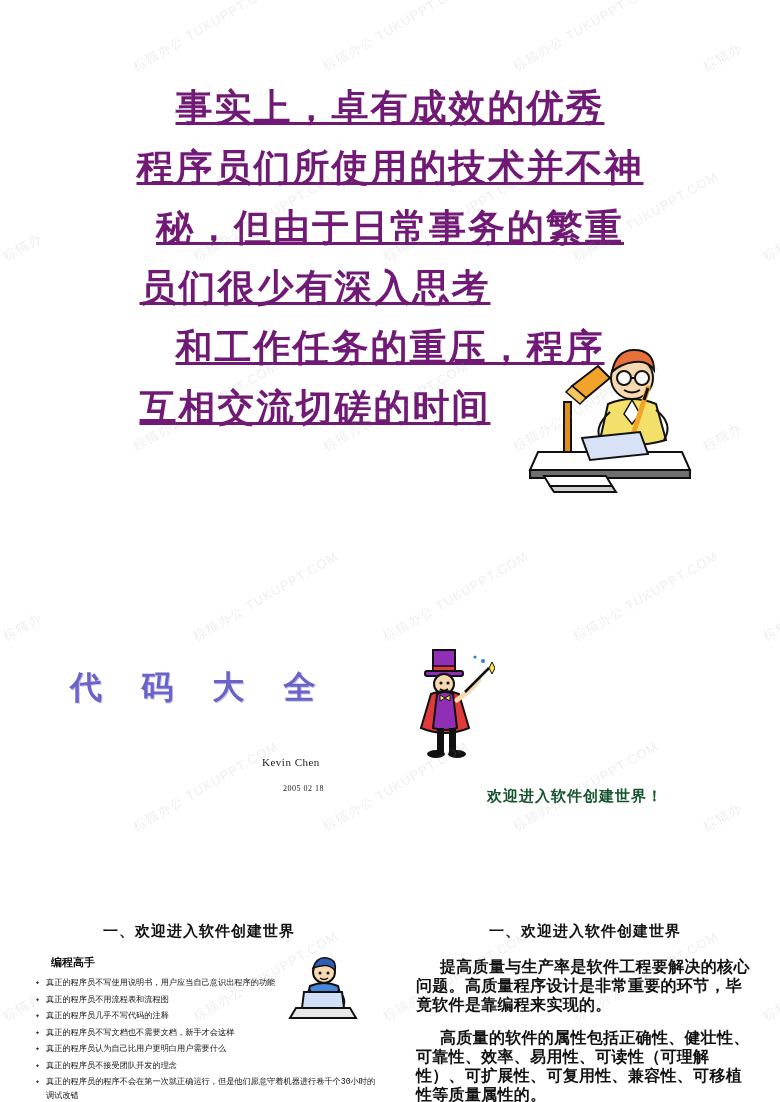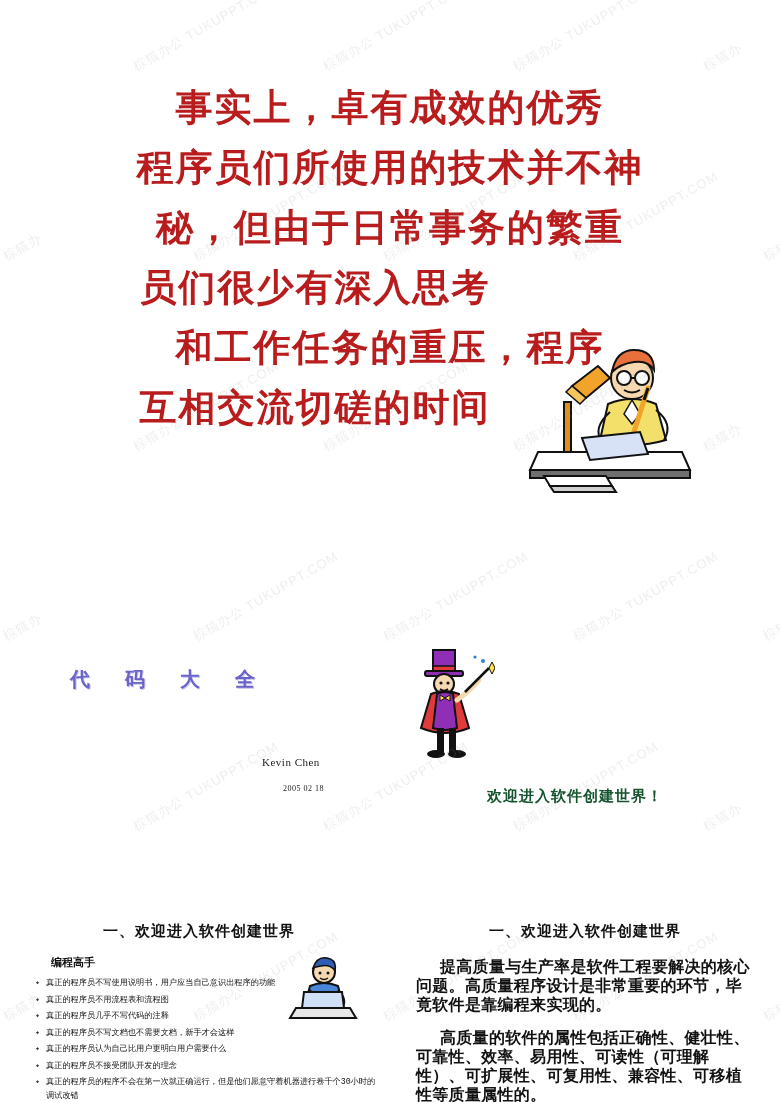--- a/index.html
+++ b/index.html
@@ -34,27 +34,28 @@
   .slide1 {
     position: absolute;
     left: 0; top: 0;
     width: 780px; height: 556px;
   }
   .s1-text {
     position: absolute;
     left: 60px;
     top: 78px;
     width: 660px;
-    color: #b91c1c;
+    color: #701a75;
     font-family: "DejaVu Sans", sans-serif;
     font-weight: 700;
     font-size: 37px;
     line-height: 60px;
     letter-spacing: 2px;
     text-align: center;
+    text-decoration: underline;
   }
   .s1-line { display: block; white-space: nowrap; }
   .s1-line.l5 { text-align: center; padding-right: 150px; }
   .s1-line.l6 { text-align: center; padding-right: 150px; }
 
   
   .desk-ill {
     position: absolute;
     left: 520px;
     top: 320px;
@@ -67,21 +68,21 @@
     position: absolute;
     left: 0; top: 556px;
     width: 780px; height: 340px;
   }
   .s2-title {
     position: absolute;
     left: 70px;
     top: 110px;
     font-family: "DejaVu Sans", sans-serif;
     font-weight: 700;
-    font-size: 20px;
+    font-size: 32px;
     color: #6a63c8;
     letter-spacing: 14px;
     text-shadow: 1px 1px 0 #c9c6ea;
   }
   .s2-author {
     position: absolute;
     left: 262px;
     top: 200px;
     font-family: "Liberation Serif", serif;
     font-size: 11px;

